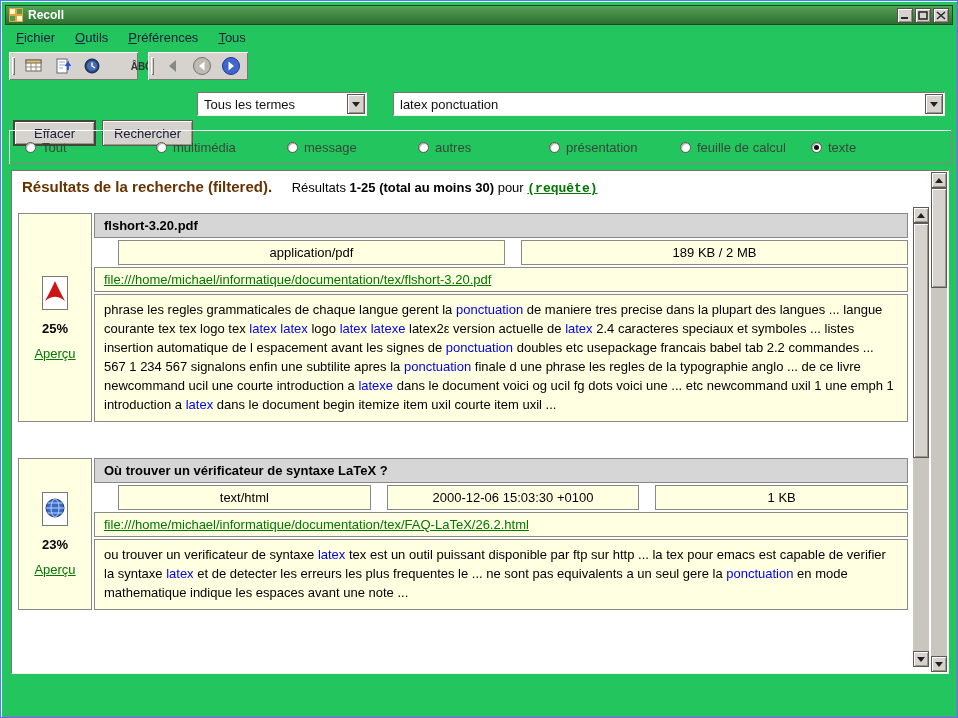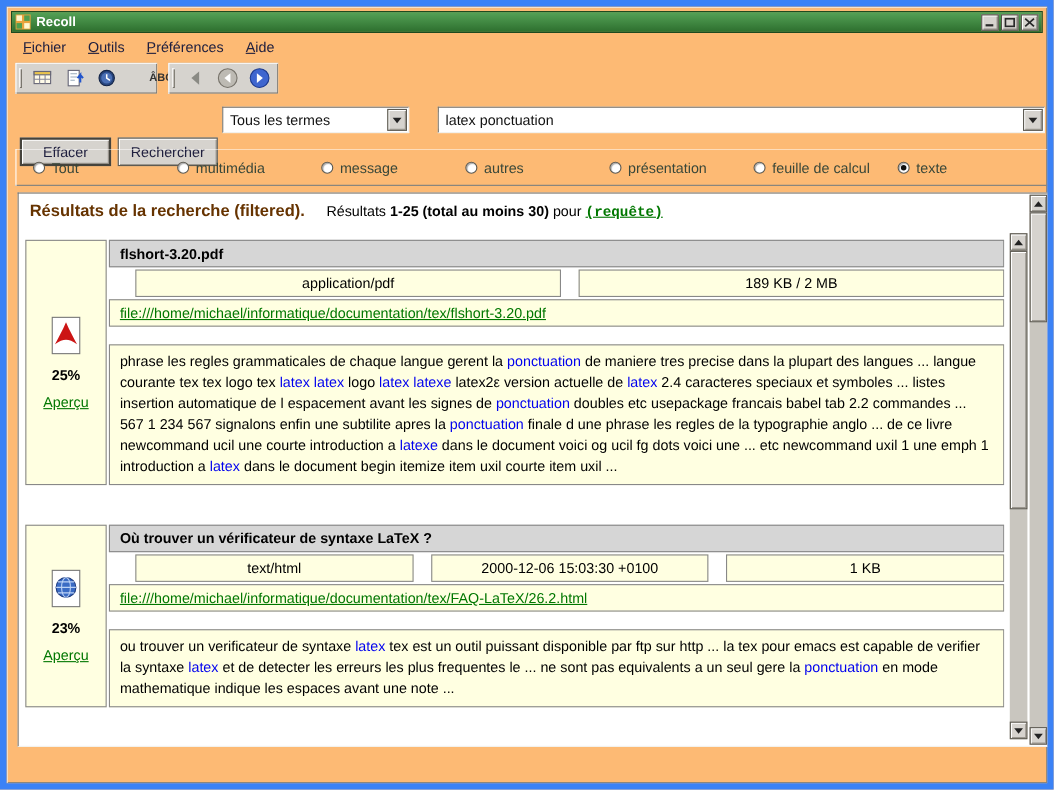--- a/index.html
+++ b/index.html
@@ -1,20 +1,20 @@
 <!DOCTYPE html>
 <html><head>
 <meta charset="utf-8">
 <style>
   * { margin:0; padding:0; box-sizing:border-box; }
   html,body { width:958px; height:718px; }
   body { font-family:"Liberation Sans", sans-serif; font-size:13px; color:#222; }
   .window {
-    position:relative; width:958px; height:718px; background:#fdba74; overflow:hidden;
-    border:6px solid #3b82f6;
+    position:relative; width:958px; height:718px; background:#22c55e; overflow:hidden;
+    border:1px solid #3b82f6;
     box-shadow: inset 1px 1px 0 #f0efec, inset -1px -1px 0 #8a867e;
   }
   
   .titlebar {
     position:absolute; left:4px; right:4px; top:4px; height:20px;
     background:linear-gradient(to bottom,#55a257,#2d6f2e);
     display:flex; align-items:center; gap:5px; padding:0 3px;
     border:1px solid #1e4a1f;
   }
   .app-icon { width:14px; height:14px; display:inline-block; }
@@ -88,21 +88,21 @@
   .result-left {
     width:74px; flex:none; background:#ffffe1; border:1px solid #888; margin-right:2px;
     display:flex; flex-direction:column; align-items:center; justify-content:center; gap:10px;
   }
   .relevance { font-weight:bold; color:#000; }
   .preview-link { color:#007700; text-decoration:underline; cursor:pointer; }
   .result-right { flex:1; display:flex; flex-direction:column; min-width:0; }
   .r-title { background:#d6d6d6; border:1px solid #888; font-weight:bold; padding:4px 9px; margin-bottom:2px; color:#000; }
   .r-meta { display:flex; gap:16px; margin-bottom:2px;padding-left:24px; }
   .r-cell { flex:1; background:#ffffe1; border:1px solid #888; text-align:center; padding:4px 2px; color:#000; }
-  .r-url { background:#ffffe1; border:1px solid #888; padding:4px 9px; margin-bottom:16px; white-space:nowrap; overflow:hidden; }
+  .r-url { background:#ffffe1; border:1px solid #888; padding:4px 9px; margin-bottom:2px; white-space:nowrap; overflow:hidden; }
   .r-snippet { background:#ffffe1; border:1px solid #888; padding:5px 9px 7px 9px; line-height:19px; color:#000; flex:1; }
   .r-snippet .hl { color:#0000ee; }
   .doc-icon { width:32px; height:36px; display:block; }
   .doc-icon svg { display:none; }
   .doc-icon.icon-pdf svg.svg-pdf { display:block; }
   .doc-icon.icon-html svg.svg-html { display:block; }
   
   .scrollbar { position:absolute; width:16px; display:flex; flex-direction:column; background:#c9c6bf; }
   .scrollbar.outer { right:1px; top:1px; bottom:1px; }
   .scrollbar.inner { right:19px; top:36px; bottom:6px; }
@@ -148,21 +148,21 @@
             <path d="M1 1 L9 8 M9 1 L1 8" stroke="#2a2a2a" stroke-width="1.6"></path>
           </svg>
       </span>
     </span>
   </div>
 
   <div class="menubar">
     <span class="menu-item">Fichier</span>
     <span class="menu-item">Outils</span>
     <span class="menu-item">Préférences</span>
-    <span class="menu-item">Aide</span>
+    <span class="menu-item">Tous</span>
   </div>
 
   <div class="toolbar">
     <div class="tb-group">
       <span class="tb-handle"></span>
       <span class="tb-btn">
         <svg width="20" height="18" viewBox="0 0 20 18">
           <rect x="2" y="3" width="15" height="11" fill="#fffbe8" stroke="#667"></rect>
           <rect x="2" y="3" width="15" height="3" fill="#e8c34d" stroke="#667"></rect>
           <path d="M7 6 V14 M12 6 V14 M2 10 H17" stroke="#889" fill="none"></path>

